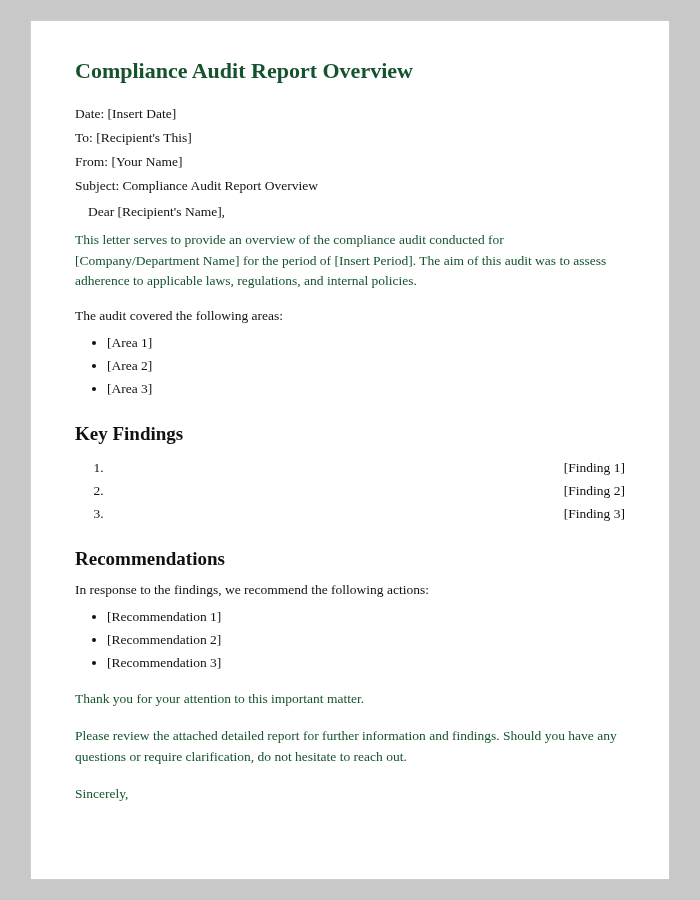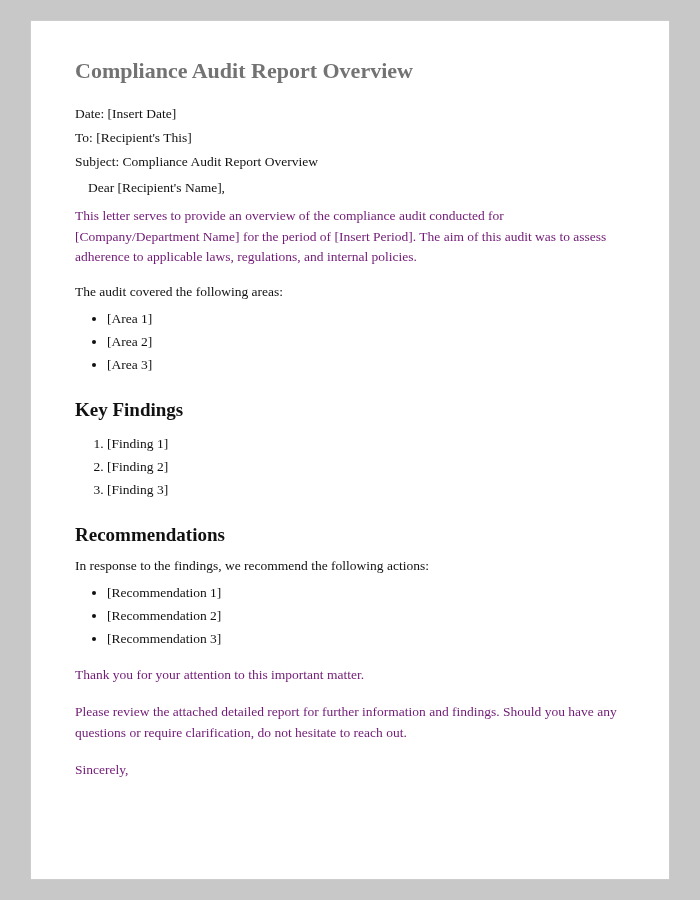--- a/index.html
+++ b/index.html
@@ -23,21 +23,21 @@
       width: 640px;
       margin: 20px auto;
       padding: 36px 44px 44px 44px;
       border: 1px solid #cccccc;
       min-height: 860px;
     }
 
     .doc-title {
       font-size: 22px;
       font-weight: bold;
-      color: #737373;
+      color: #14532d;
       margin-bottom: 20px;
       line-height: 1.3;
       font-family: Georgia, 'Times New Roman', serif;
     }
 
     .meta-line {
       font-size: 13.5px;
       color: #111;
       margin-bottom: 8px;
       font-family: Georgia, 'Times New Roman', serif;
@@ -47,21 +47,21 @@
       font-size: 13.5px;
       color: #111;
       margin-top: 10px;
       margin-bottom: 10px;
       font-family: Georgia, 'Times New Roman', serif;
       margin-left: 13px;
     }
 
     .body-para {
       font-size: 13.5px;
-      color: #701a75;
+      color: #14532d;
       line-height: 1.55;
       margin-bottom: 16px;
       font-family: Georgia, 'Times New Roman', serif;
     }
 
     .section-heading {
       font-size: 19px;
       font-weight: bold;
       color: #111;
       margin-top: 22px;
@@ -80,38 +80,40 @@
     }
 
     .ordered-list {
       margin-left: 32px;
       margin-bottom: 14px;
       font-size: 13.5px;
       color: #111;
       line-height: 1.7;
       list-style-type: decimal;
       font-family: Georgia, 'Times New Roman', serif;
+      text-align: right;
     }
 
     .list-intro {
       font-size: 13.5px;
       color: #111;
       margin-bottom: 8px;
       font-family: Georgia, 'Times New Roman', serif;
     }
   </style>
 </head>
 <body>
 
 <div class="document">
 
   <h1 class="doc-title">Compliance Audit Report Overview</h1>
 
   <p class="meta-line">Date: [Insert Date]</p>
   <p class="meta-line">To: [Recipient's This]</p>
+  <p class="meta-line">From: [Your Name]</p>
   <p class="meta-line">Subject: Compliance Audit Report Overview</p>
 
   <p class="dear-line">Dear [Recipient's Name],</p>
 
   <p class="body-para">This letter serves to provide an overview of the compliance audit conducted for [Company/Department Name] for the period of [Insert Period]. The aim of this audit was to assess adherence to applicable laws, regulations, and internal policies.</p>
 
   <p class="list-intro">The audit covered the following areas:</p>
   <ul class="bullet-list">
     <li>[Area 1]</li>
     <li>[Area 2]</li>

